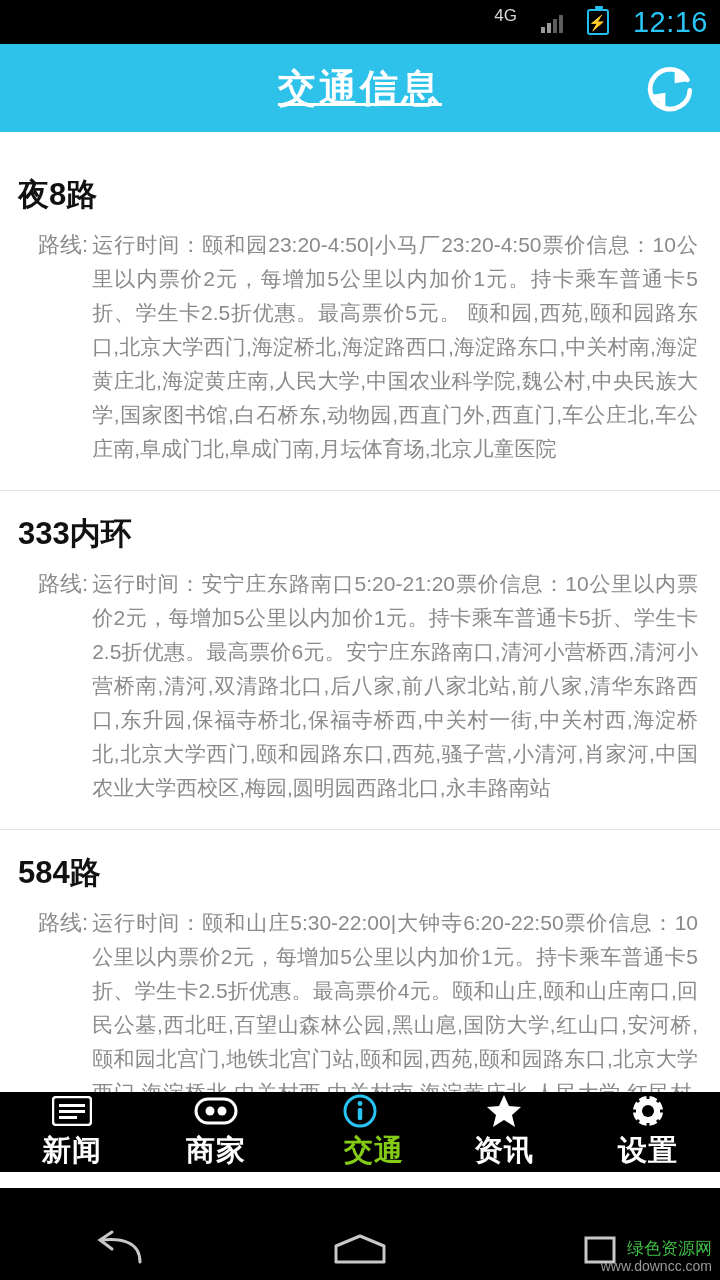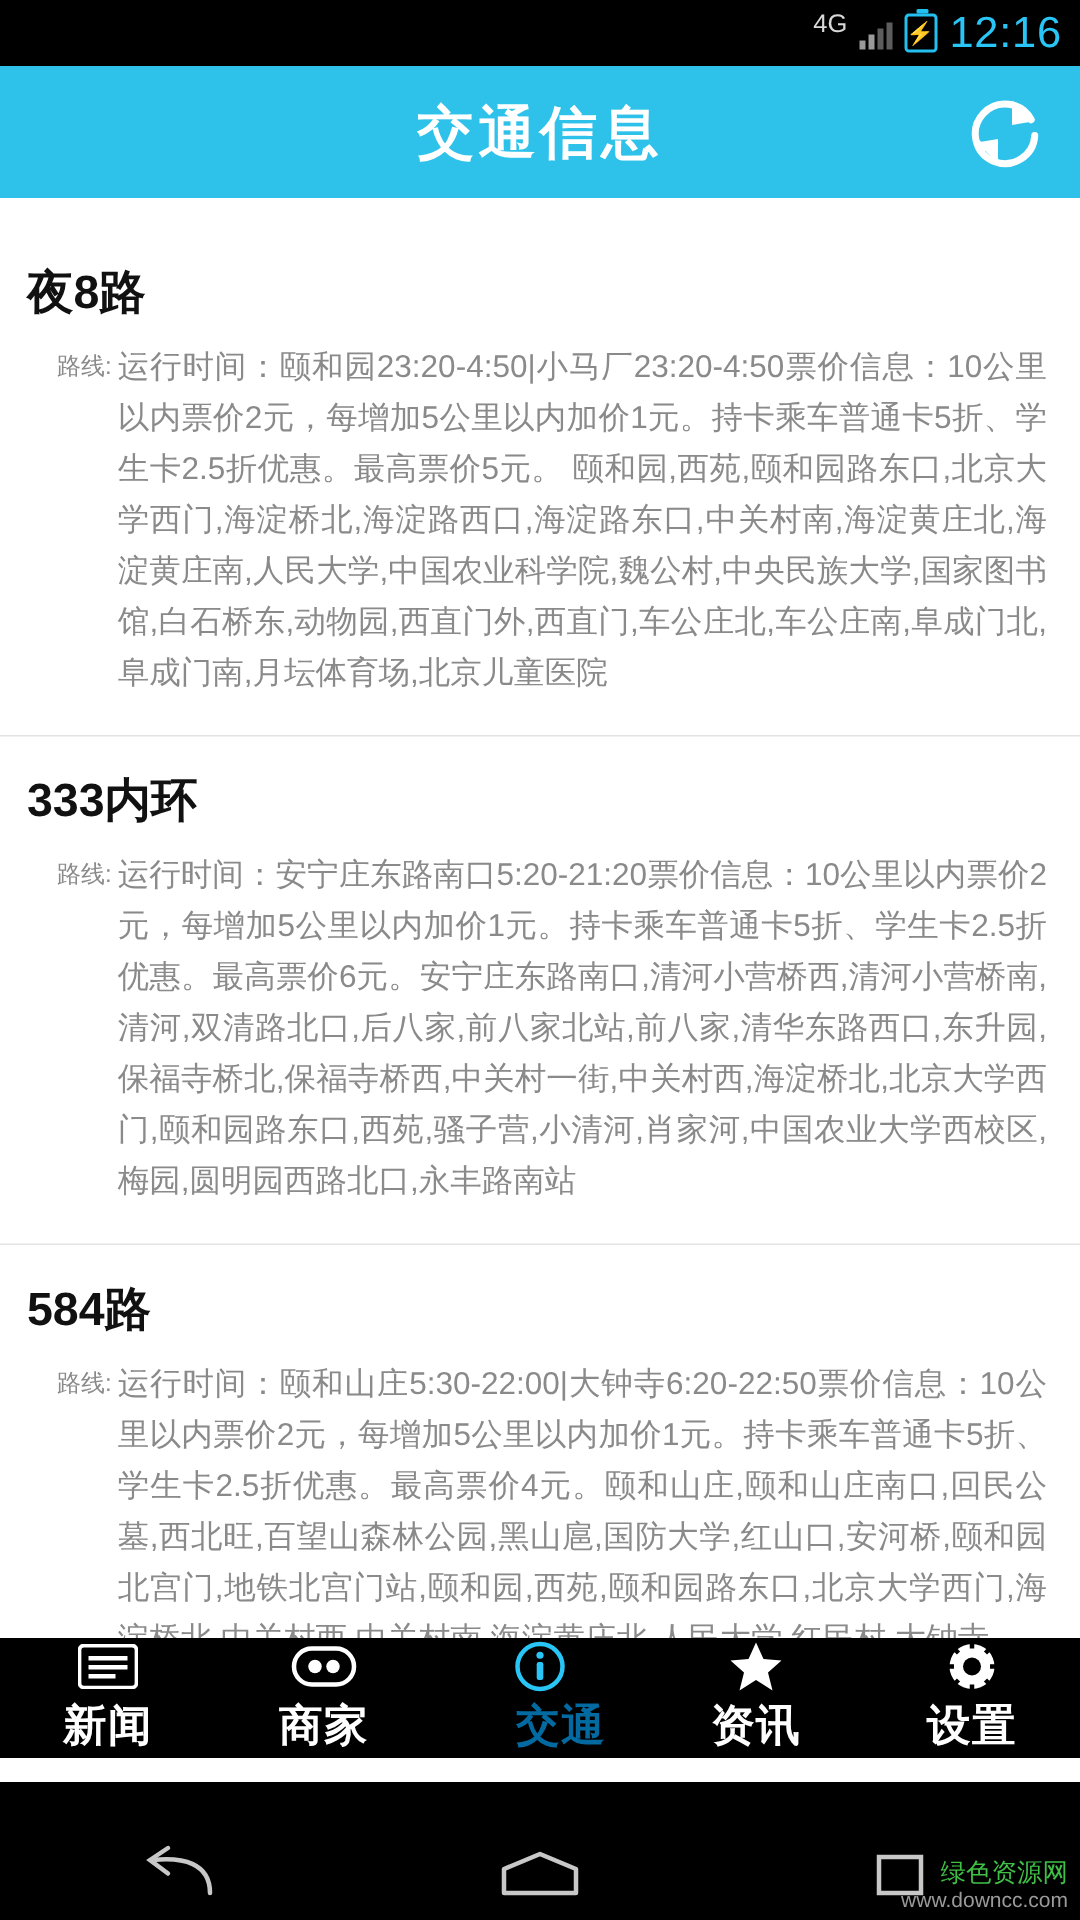--- a/index.html
+++ b/index.html
@@ -10,21 +10,21 @@
     overflow: hidden;
   }
   .screen { position: relative; width: 720px; height: 1280px; background: #fff; }
 
   
   .statusbar {
     height: 44px; background: #000000; color: #ffffff;
     display: flex; align-items: center; justify-content: flex-end;
     padding: 0 12px;
   }
-  .status-right { display: flex; align-items: center; gap: 8px; }
+  .status-right { display: flex; align-items: center; gap: 24px; }
   .net-label { font-size: 17px; color: #d8d8d8; position: relative; top: -6px; }
   .signal { display: flex; align-items: flex-end; height: 22px; gap: 2px; }
   .signal i { display: block; width: 4px; background: #9a9a9a; }
   .signal i:nth-child(1) { height: 6px; }
   .signal i:nth-child(2) { height: 10px; }
   .signal i:nth-child(3) { height: 14px; background:#5d5d5d; }
   .signal i:nth-child(4) { height: 18px; background:#5d5d5d; }
   .battery {
     width: 22px; height: 26px; border: 2px solid #22bff0; border-radius: 3px;
     position: relative; display:flex; align-items:center; justify-content:center;
@@ -35,61 +35,61 @@
   }
   .battery span { color:#22bff0; font-size:15px; line-height:1; }
   .clock { color: #29c5f6; font-size: 29px; font-weight: 500; letter-spacing: .5px; }
 
   
   .actionbar {
     height: 88px; background: #2ec2ea; position: relative;
     display: flex; align-items: center; justify-content: center;
   }
   .actionbar .title {
-    color: #ffffff; font-size: 38px; font-weight: bold; letter-spacing: 3px;
+    color: #ffffff; font-size: 38px; font-weight: bold; letter-spacing: 3px; text-decoration: underline;
   }
   .refresh-btn {
     position: absolute; right: 22px; top: 50%; transform: translateY(-50%);
     width: 56px; height: 56px; cursor: pointer;
   }
 
   
   .list {
     position: absolute; top: 132px; left: 0; right: 0; bottom: 172px;
     overflow: hidden; background: #ffffff; margin-top: 20px;
   }
   .item { padding: 0 0 0 0; border-bottom: 1px solid #e3e3e3; }
   .item-title {
     font-size: 31px; font-weight: bold; color: #111111;
     padding: 22px 18px 12px 18px;
   }
   .item-body {
     display: flex; padding: 0 22px 24px 38px; gap: 4px;
   }
   .body-label {
-    color: #8a8a8a; font-size: 16px; line-height: 34px; white-space: nowrap;
+    color: #8a8a8a; font-size: 22px; line-height: 34px; white-space: nowrap;
   }
   .body-text {
     color: #8a8a8a; font-size: 21px; line-height: 34px; text-align: justify;
   }
 
   
   .tabbar {
     position: absolute; left: 0; right: 0; bottom: 108px; height: 80px;
     background: #000000; display: flex; align-items: center; font-family: Liberation Mono, monospace;
   }
   .tab {
     flex: 1; display: flex; flex-direction: column; align-items: center;
     justify-content: center; gap: 2px; cursor: pointer;
   }
   .tab .glyph { height: 36px; display:flex; align-items:center; justify-content:center; }
   .tab .tlabel {
     font-size: 29px; font-weight: bold; color: #ffffff; letter-spacing: 1px;
   }
-  .tab.active .tlabel { color: #0369a1; margin-left: 28px; }
+  .tab.active .tlabel { color: #84cc16; margin-left: 28px; }
 
   
   .navbar {
     position: absolute; left: 0; right: 0; bottom: 0; height: 92px;
     background: #000000; display: flex; align-items: flex-end; justify-content: space-around;
   }
   .navbtn { width: 120px; height: 60px; display:flex; align-items:center; justify-content:center; cursor:pointer; }
   .watermark {
     position: absolute; right: 8px; bottom: 6px; text-align: right; line-height: 1.1;
   }

